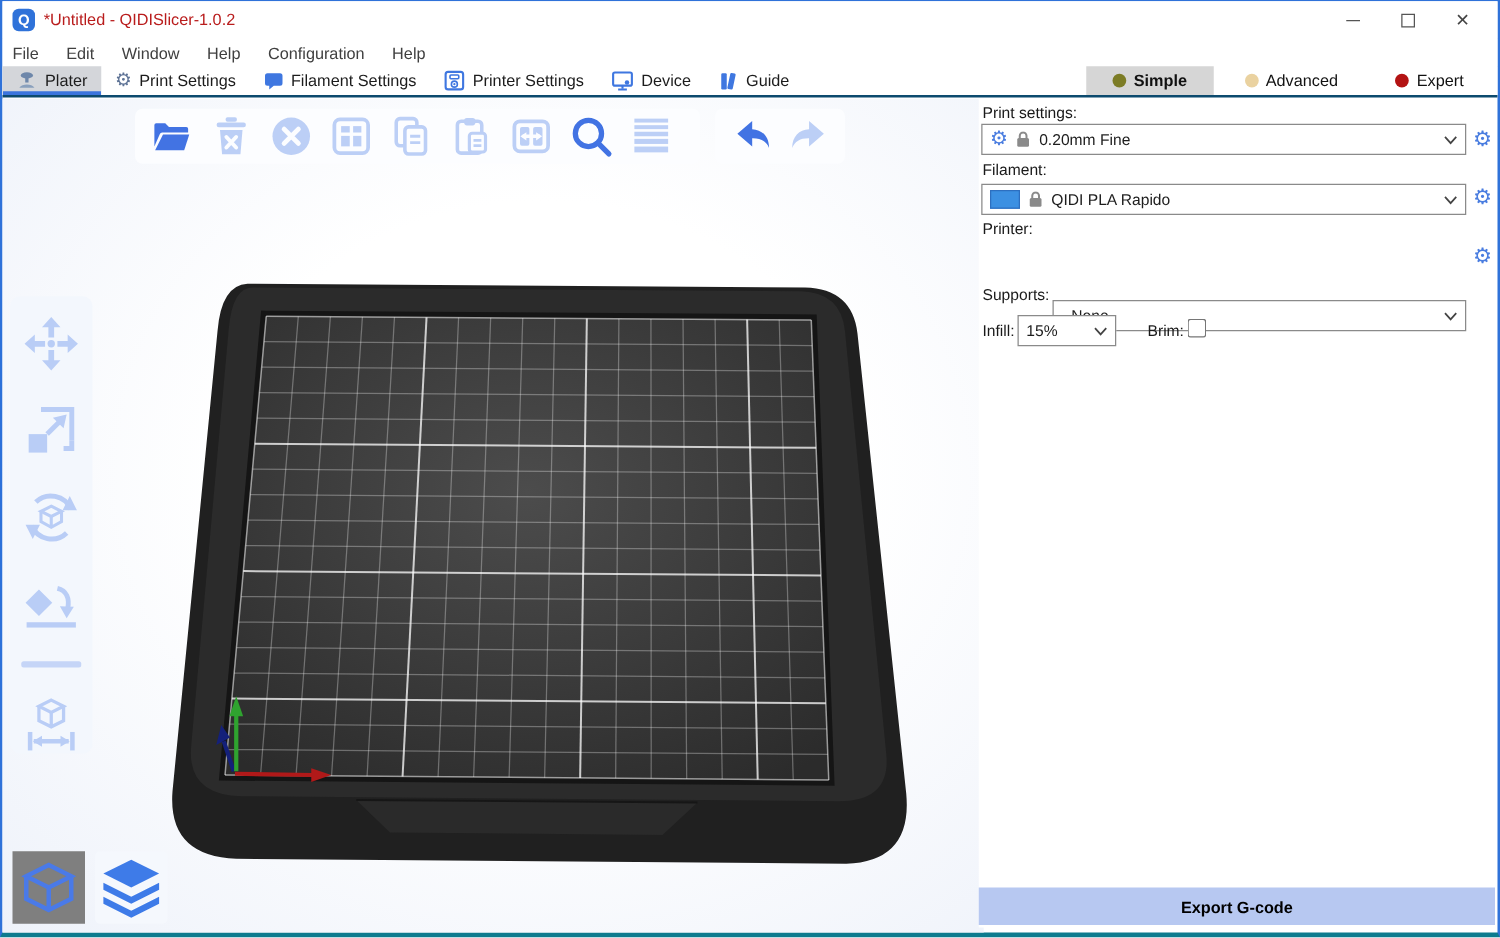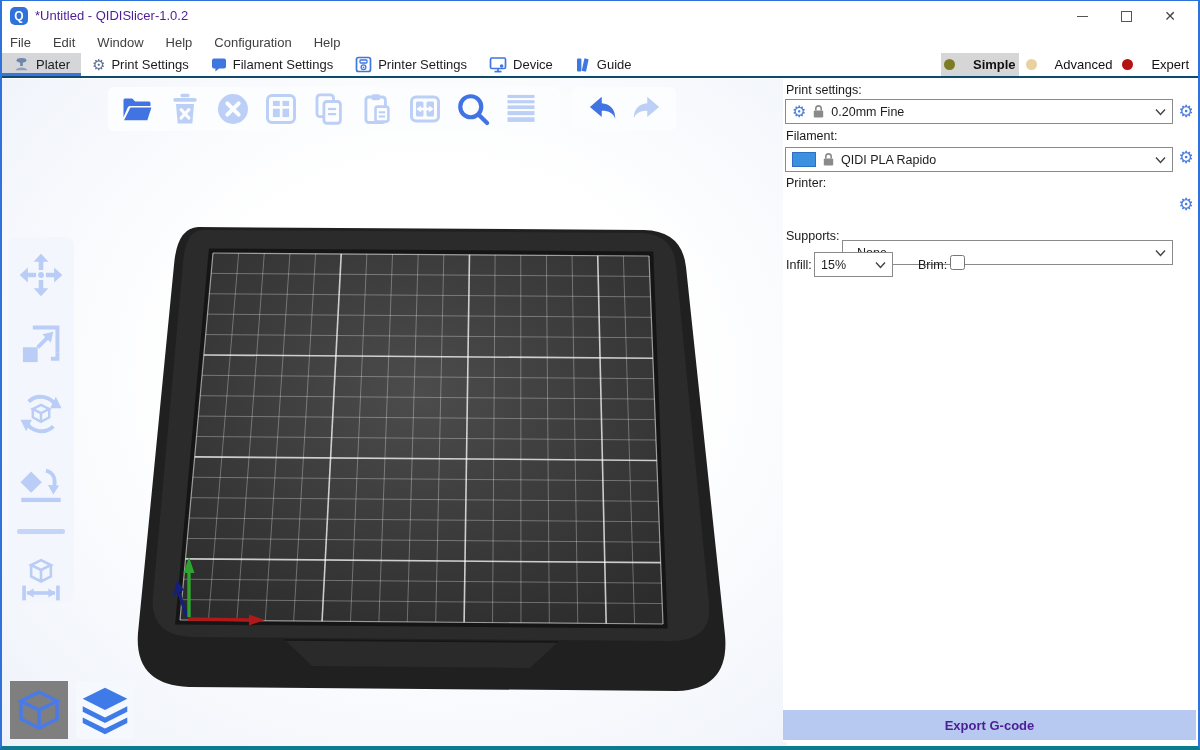--- a/index.html
+++ b/index.html
@@ -5,40 +5,40 @@
   * { margin:0; padding:0; box-sizing:border-box; }
   html,body { width:1200px; height:750px; overflow:hidden; font-family:"Liberation Sans", sans-serif; }
   .window { position:relative; width:1200px; height:750px; background:#fff;
     border-top:1px solid #2f72d9; border-left:2px solid #2f72d9; border-right:2px solid #2f72d9;
     border-bottom:4px solid #0d7b8e; }
 
   
   .titlebar { position:absolute; left:0; top:0; right:0; height:30px; background:#fff; }
   .app-icon { position:absolute; left:8px; top:6px; width:18px; height:18px; border-radius:5px;
     background:#2f72d9; color:#fff; font-size:12px; font-weight:bold; text-align:center; line-height:18px; }
-  .title-text { position:absolute; left:33px; top:7px; font-size:13px; color:#4c1d95; }
+  .title-text { position:absolute; left:33px; top:7px; font-size:13px; color:#b91c1c; }
   .win-controls { position:absolute; right:6px; top:0; height:30px; display:flex; }
   .win-btn { width:44px; height:30px; display:flex; align-items:center; justify-content:center; color:#444; }
   .min-glyph { width:11px; height:0; border-top:1.6px solid #555; display:block; }
   .max-glyph { width:11px; height:11px; border:1.3px solid #555; display:block; }
   .close-glyph { font-size:14px; color:#444; line-height:1; }
 
   
   .menubar { position:absolute; left:0; top:30px; right:0; height:22px; background:#fff;
     display:flex; align-items:center; padding-left:8px; gap:22px; }
   .menu-item { font-size:13px; color:#404040; }
 
   
   .tabbar { position:absolute; left:0; top:52px; right:0; height:25px; background:#fff;
     border-bottom:2px solid #0c4a6e; display:flex; align-items:stretch; }
   .tab { display:flex; align-items:center; gap:6px; padding:0 11px; font-size:13px; color:#1c1c1c; }
   .tab.active { background:#d4d6da; box-shadow:inset 0 -3px 0 #3b74dd; }
   .tab svg { display:block; }
   .modes { position:absolute; right:6px; top:0; height:23px; display:flex; align-items:stretch; gap:4px; }
-  .mode { display:flex; align-items:center; gap:18px; padding:0 3px; font-size:13px; color:#111;text-align:right; }
+  .mode { display:flex; align-items:center; gap:6px; padding:0 21px; font-size:13px; color:#111;text-align:right; }
   .mode.active { background:#d6d6d6; font-weight:bold; }
   .dot { width:11px; height:11px; border-radius:50%; display:inline-block; }
   .dot-simple { background:#7c7c25; } .dot-advanced { background:#ead2a0; } .dot-expert { background:#b31313; }
 
   
   .viewport { position:absolute; left:0; top:78px; width:785px; bottom:0;
     background:radial-gradient(ellipse at 55% 45%, #ffffff 42%, #eef2fa 100%); }
   .scene { position:absolute; left:0; top:0; }
 
   
@@ -66,21 +66,21 @@
   .sidepanel { position:absolute; right:2px; top:78px; width:413px; bottom:4px; background:#fff; }
   .plabel { position:absolute; left:3px; font-size:12.5px; color:#1a1a1a; }
   .combo { position:absolute; height:25px; background:#fff; border:1px solid #8a8a8a;
     display:flex; align-items:center; padding:0 6px; gap:7px; font-size:12.5px; color:#1d1d1d; }
   .combo .chev { margin-left:auto; }
   .gear-btn { position:absolute; right:0; width:20px; height:20px; color:#4a7de0;
     display:flex; align-items:center; justify-content:center; font-size:17px; }
   .gear-glyph { font-size:16px; color:#4a7de0; line-height:1; }
   .swatch { width:24px; height:15px; background:#3c90e2; border:1px solid #2d6fc0; }
   .export-btn { position:absolute; left:0; right:0; bottom:2px; height:30px; background:#b7c8f1;
-    color:#4c1d95; font-weight:bold; font-size:13px; display:flex; align-items:center; justify-content:center; }
+    color:#000000; font-weight:bold; font-size:13px; display:flex; align-items:center; justify-content:center; }
   .brim-check { position:absolute; width:15px; height:15px; accent-color:#333; }
 </style>
 </head>
 <body>
 
 <div class="window">
 
   <div class="titlebar">
     <div class="app-icon">Q</div>
     <div class="title-text">*Untitled - QIDISlicer-1.0.2</div>

